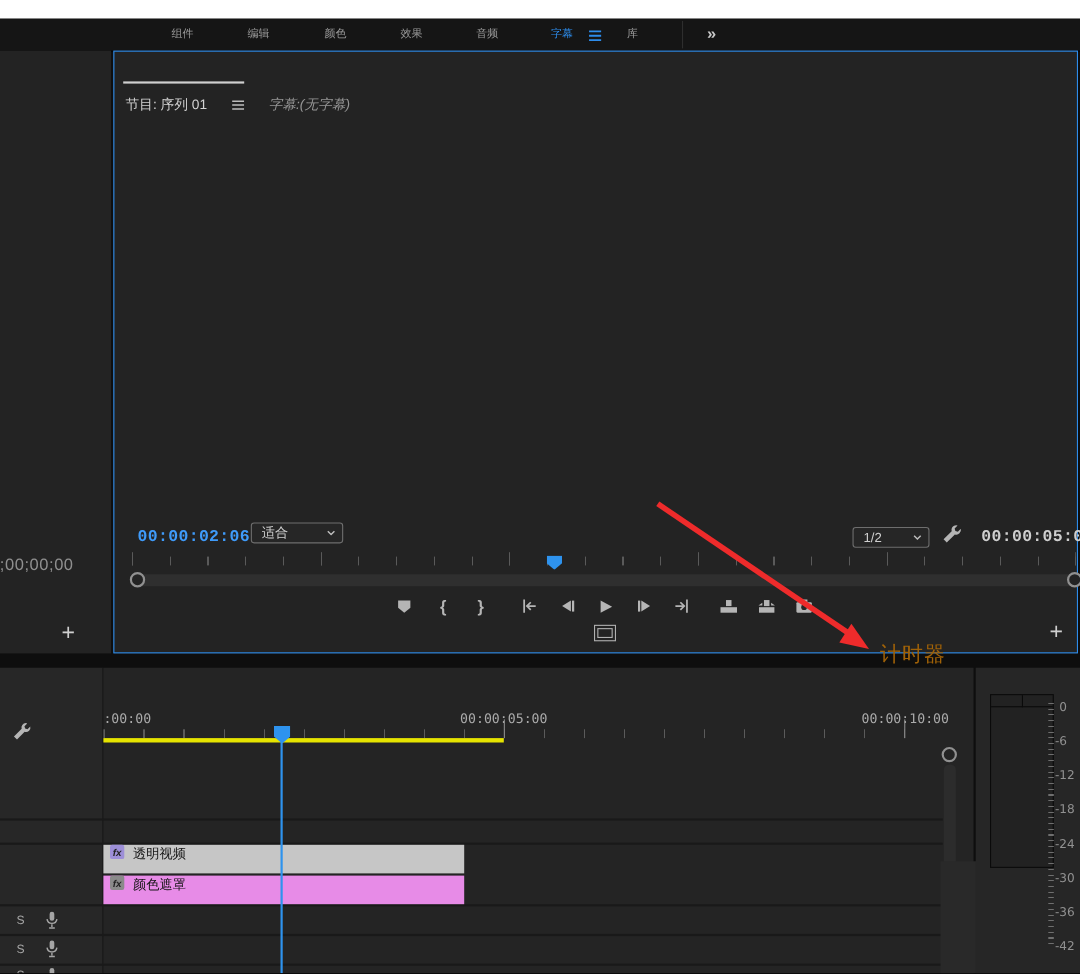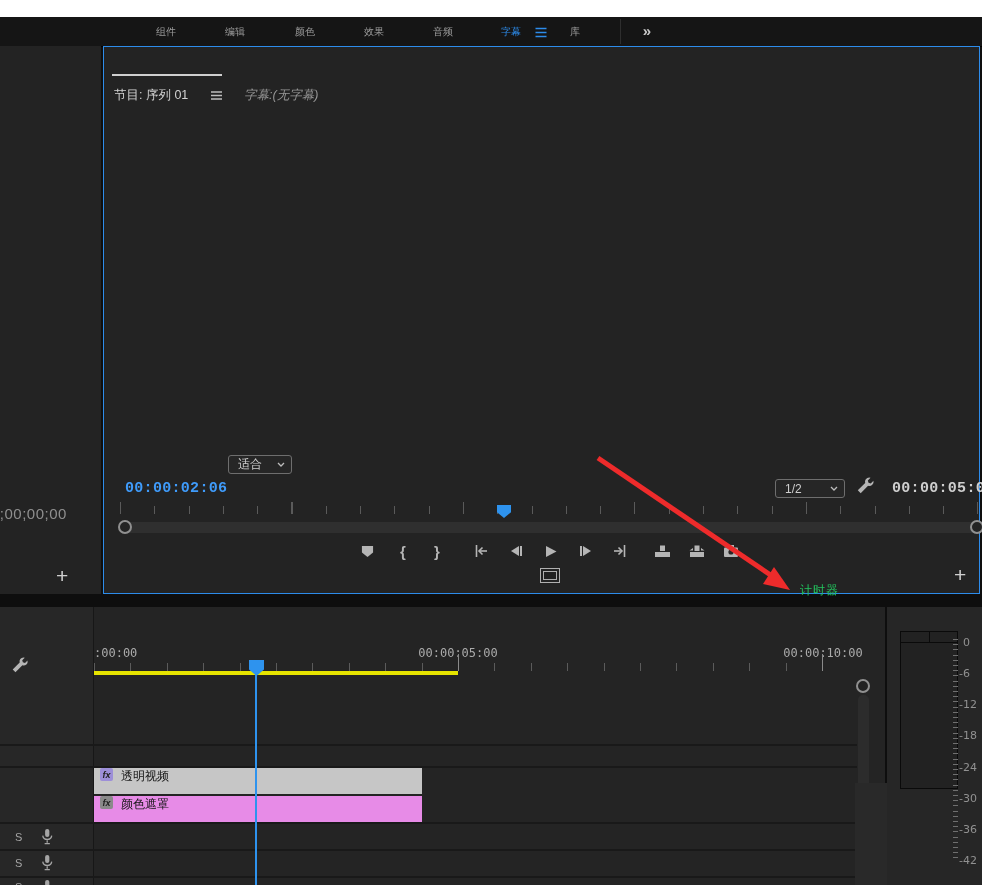--- a/index.html
+++ b/index.html
@@ -83,21 +83,21 @@
   .meterpanel{left:887px;top:607px;width:95px;height:278px;background:#262626;}
   .meter-box{position:absolute;left:13px;top:24px;width:58px;height:158px;border:1.5px solid #0a0a0a;box-sizing:border-box;background:#222;}
   .meter-head{position:absolute;left:0;top:0;width:100%;height:11px;border-bottom:1px solid #0a0a0a;box-sizing:border-box;}
   .meter-mid{position:absolute;left:28px;top:0;width:1px;height:11px;background:#0a0a0a;}
   .db-ticks{position:absolute;left:66px;top:32px;width:5px;height:222px;
     background:repeating-linear-gradient(to bottom,#6f6f6f 0 1px,transparent 1px 5.2px);}
   .db-label{position:absolute;left:72px;font-size:11px;color:#919191;font-family:"DejaVu Sans",sans-serif;}
   .round-corner{left:855px;top:783px;width:82px;height:102px;background:#292929;border-top-right-radius:34px;}
 
   
-  .annotation-label{left:800px;top:582px;font-size:12px;color:#22c55e;letter-spacing:1px;}
+  .annotation-label{left:800px;top:582px;font-size:19px;color:#a16207;letter-spacing:1px;}
   svg.arrow{left:0;top:0;pointer-events:none;}
   .icon{display:inline-flex;align-items:center;justify-content:center;}
 </style>
 </head>
 <body>
 
 <div class="app">
 
   <div class="abs topstrip"></div>
 
@@ -132,21 +132,21 @@
           </svg>
       </span>
     </div>
     <div class="tab-underline"></div>
     <div class="tab captions">
       <span>字幕:(无字幕)</span>
     </div>
 
 
     <span class="abs tc blue" style="left:21px;top:433px">00:00:02:06</span>
-    <div class="dropdown" style="left:124px;top:408px;width:64px">
+    <div class="dropdown" style="left:124px;top:428px;width:84px">
       <span>适合</span>
       <span class="icon">
         <svg width="8" height="5" viewBox="0 0 8 5">
             <path d="M1 1l3 3 3-3" stroke="#bdbdbd" stroke-width="1.3" fill="none"></path>
           </svg>
       </span>
     </div>
     <div class="dropdown" style="left:671px;top:432px;width:70px">
       <span>1/2</span>
       <span class="icon">

